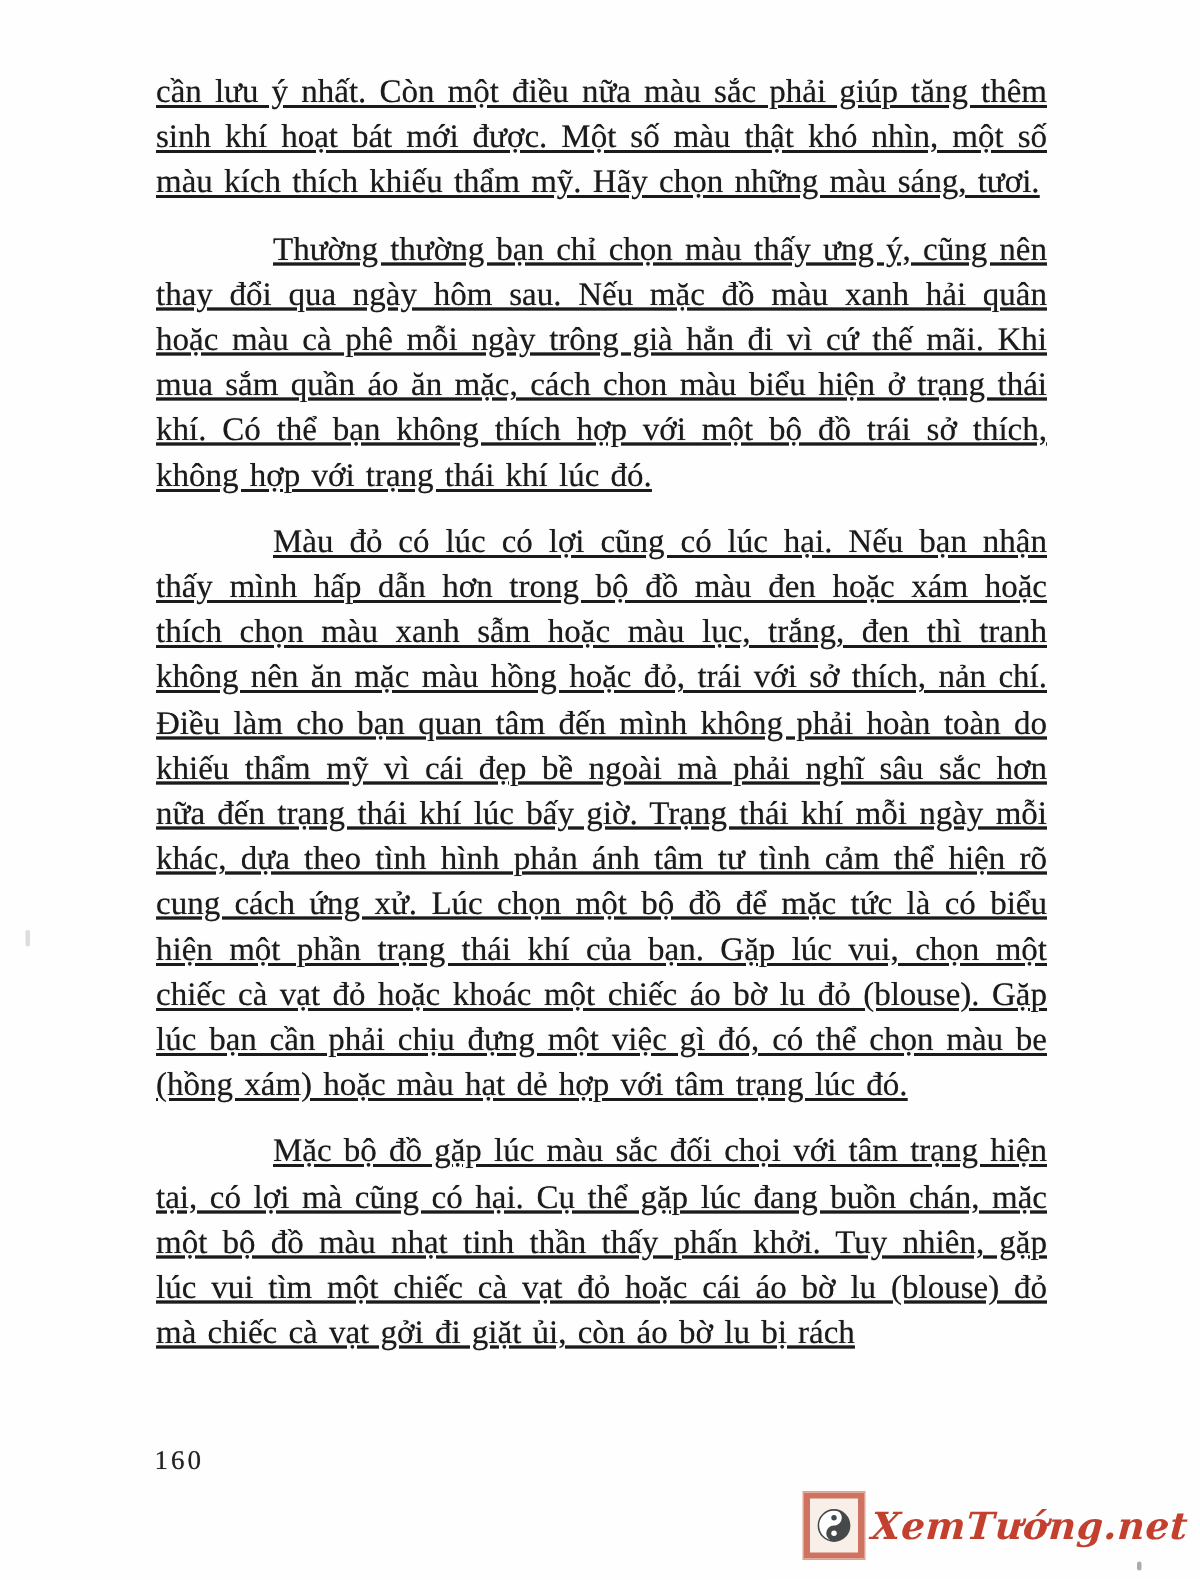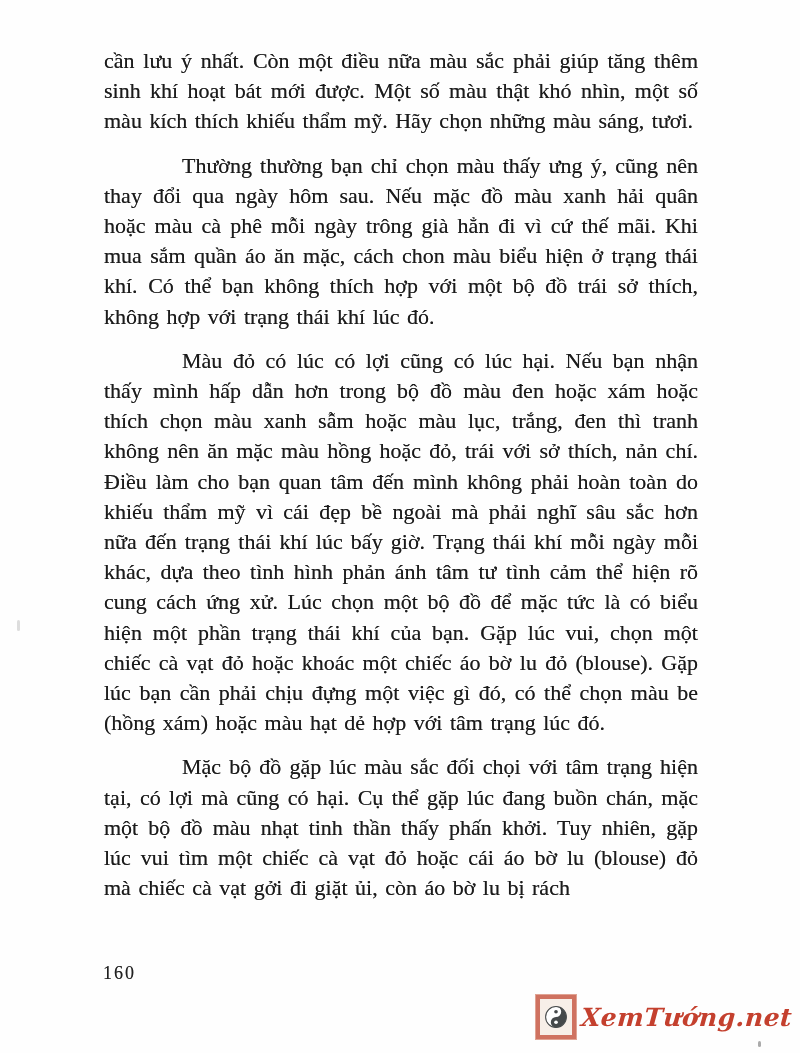--- a/index.html
+++ b/index.html
@@ -21,20 +21,21 @@
     font-size: 22px;
     line-height: 30.2px;
     text-align: justify;
     word-spacing: 2px;
     
     text-shadow: 0 0 0.5px rgba(25,25,25,0.65);
   }
   .para {
     margin: 0 0 14px 0;
     text-indent: 78px;
+    text-decoration: underline;
   }
   .para.continuation { text-indent: 0; }
   .page-number {
     position: absolute;
     left: 103px;
     top: 963px;
     font-size: 18px;
     letter-spacing: 2px;
     color: #222;
     text-shadow: 0 0 0.5px rgba(25,25,25,0.6);

